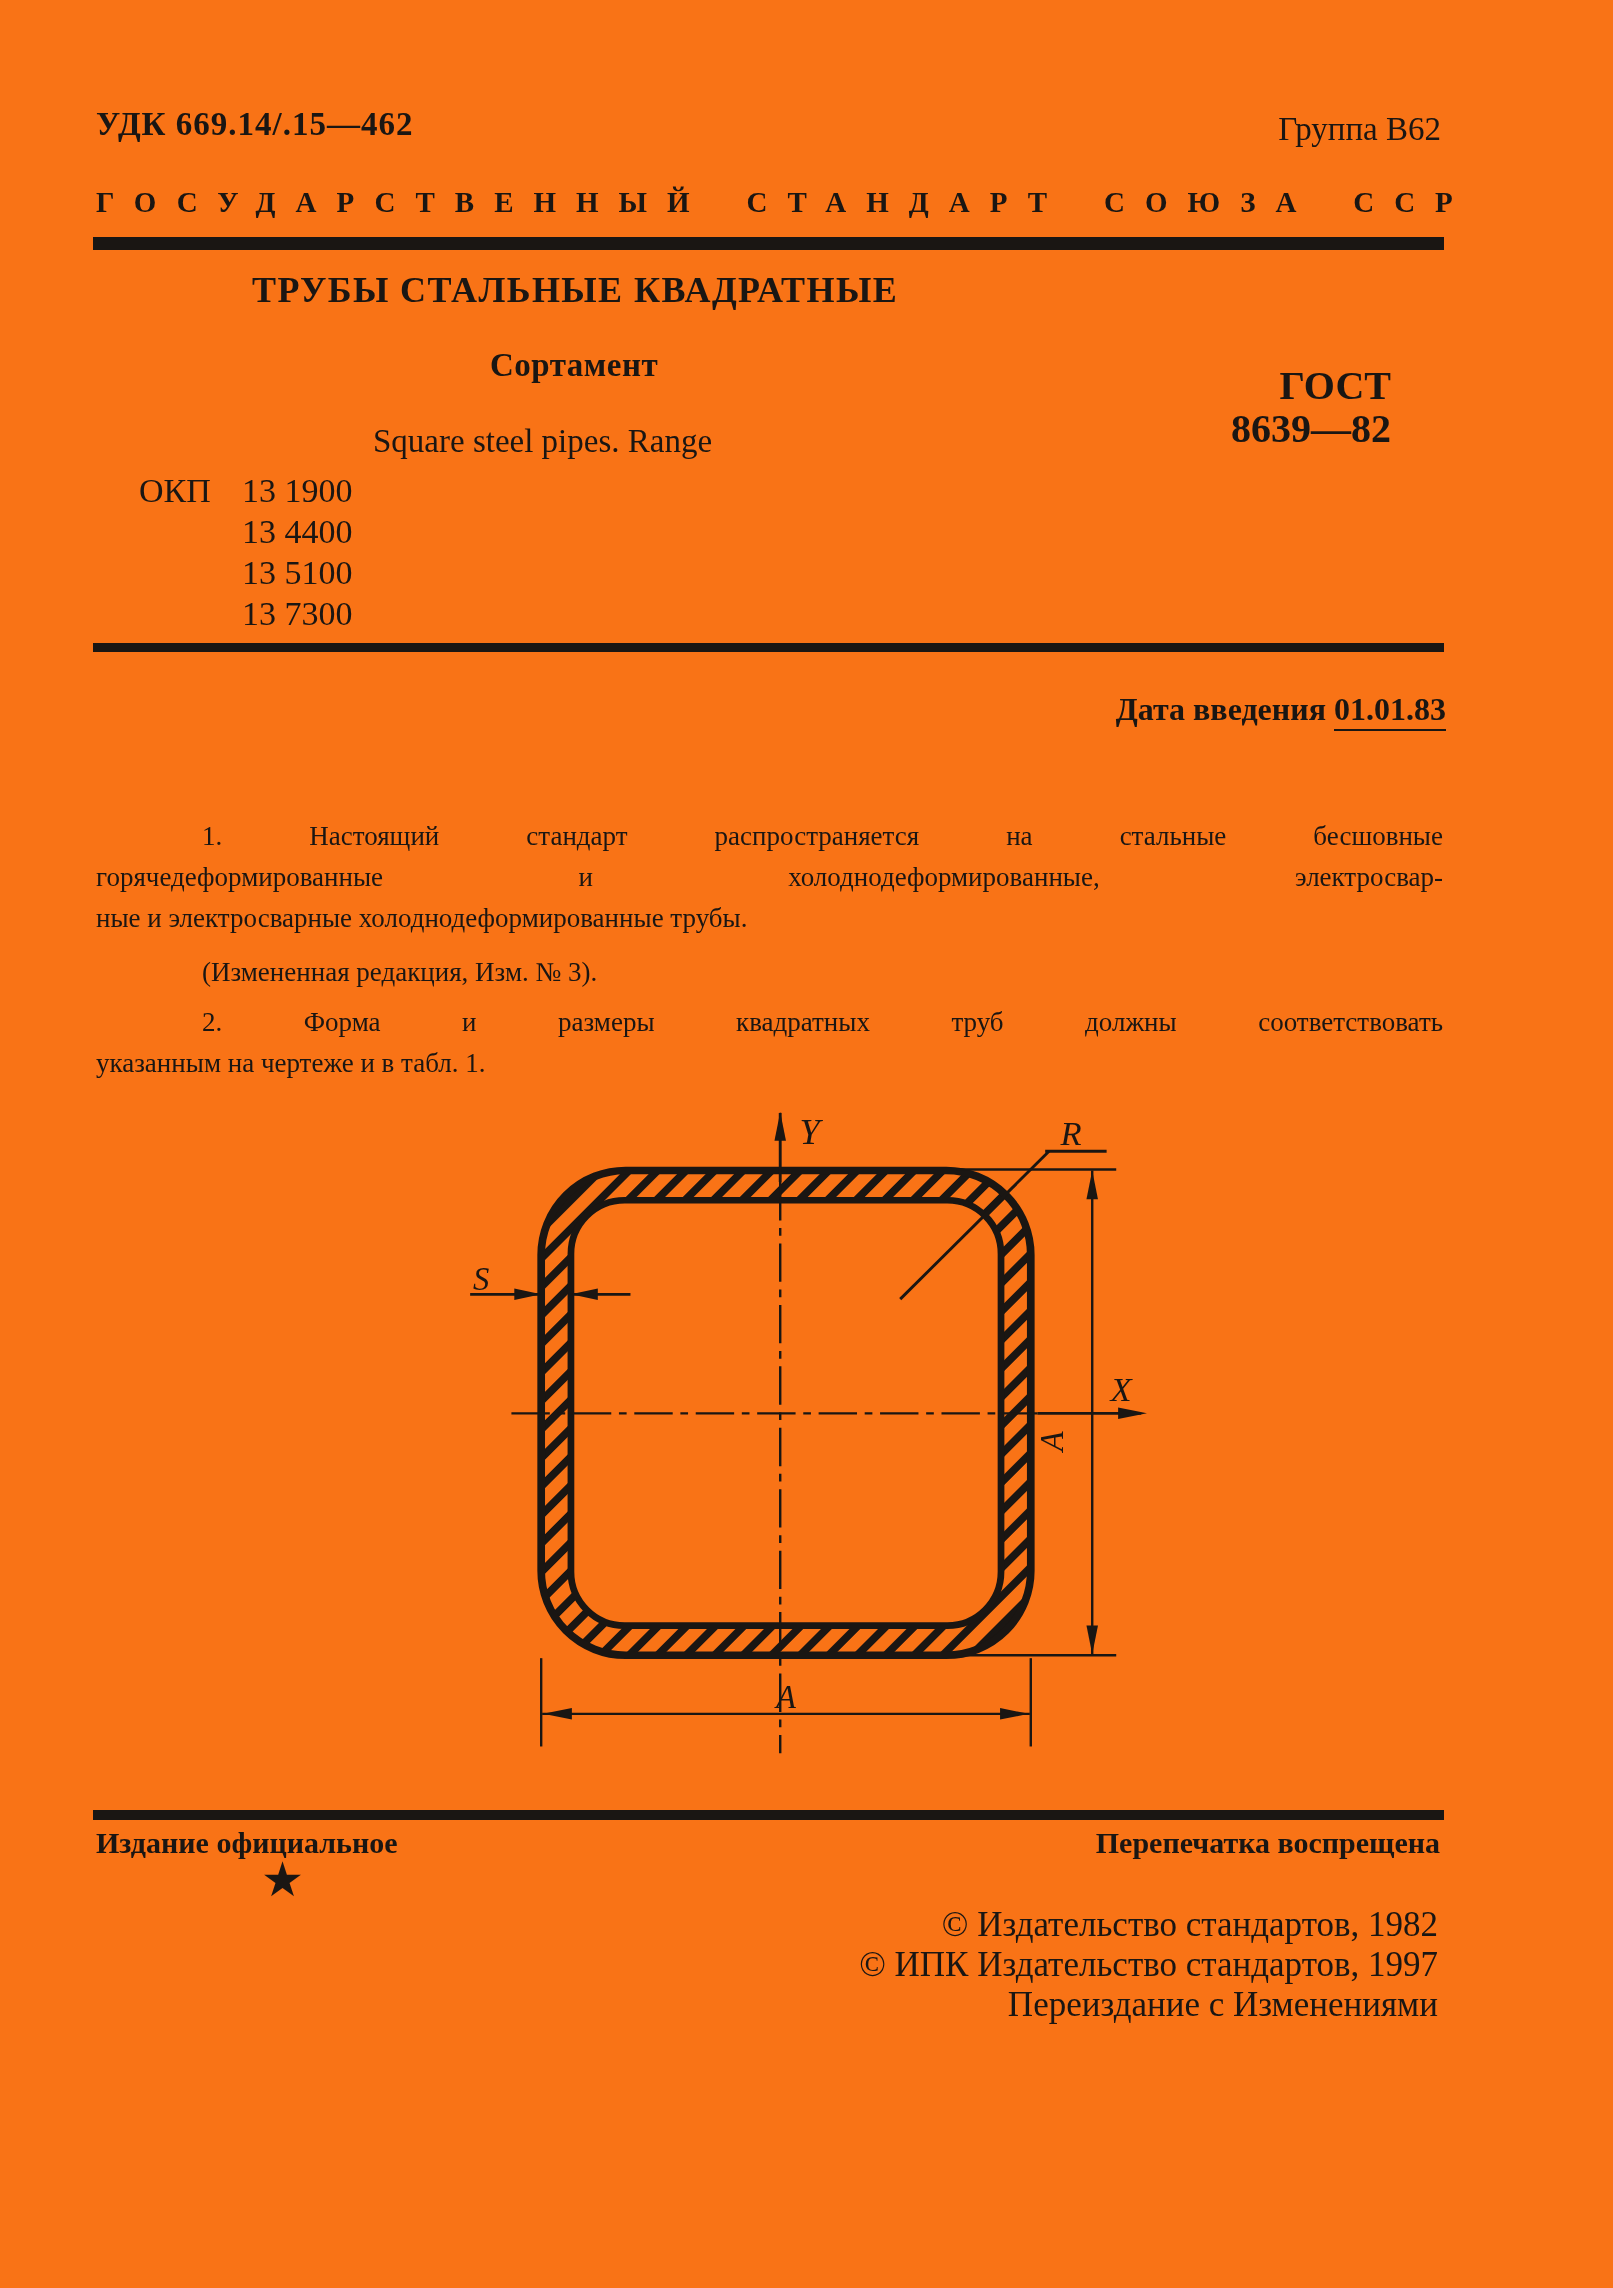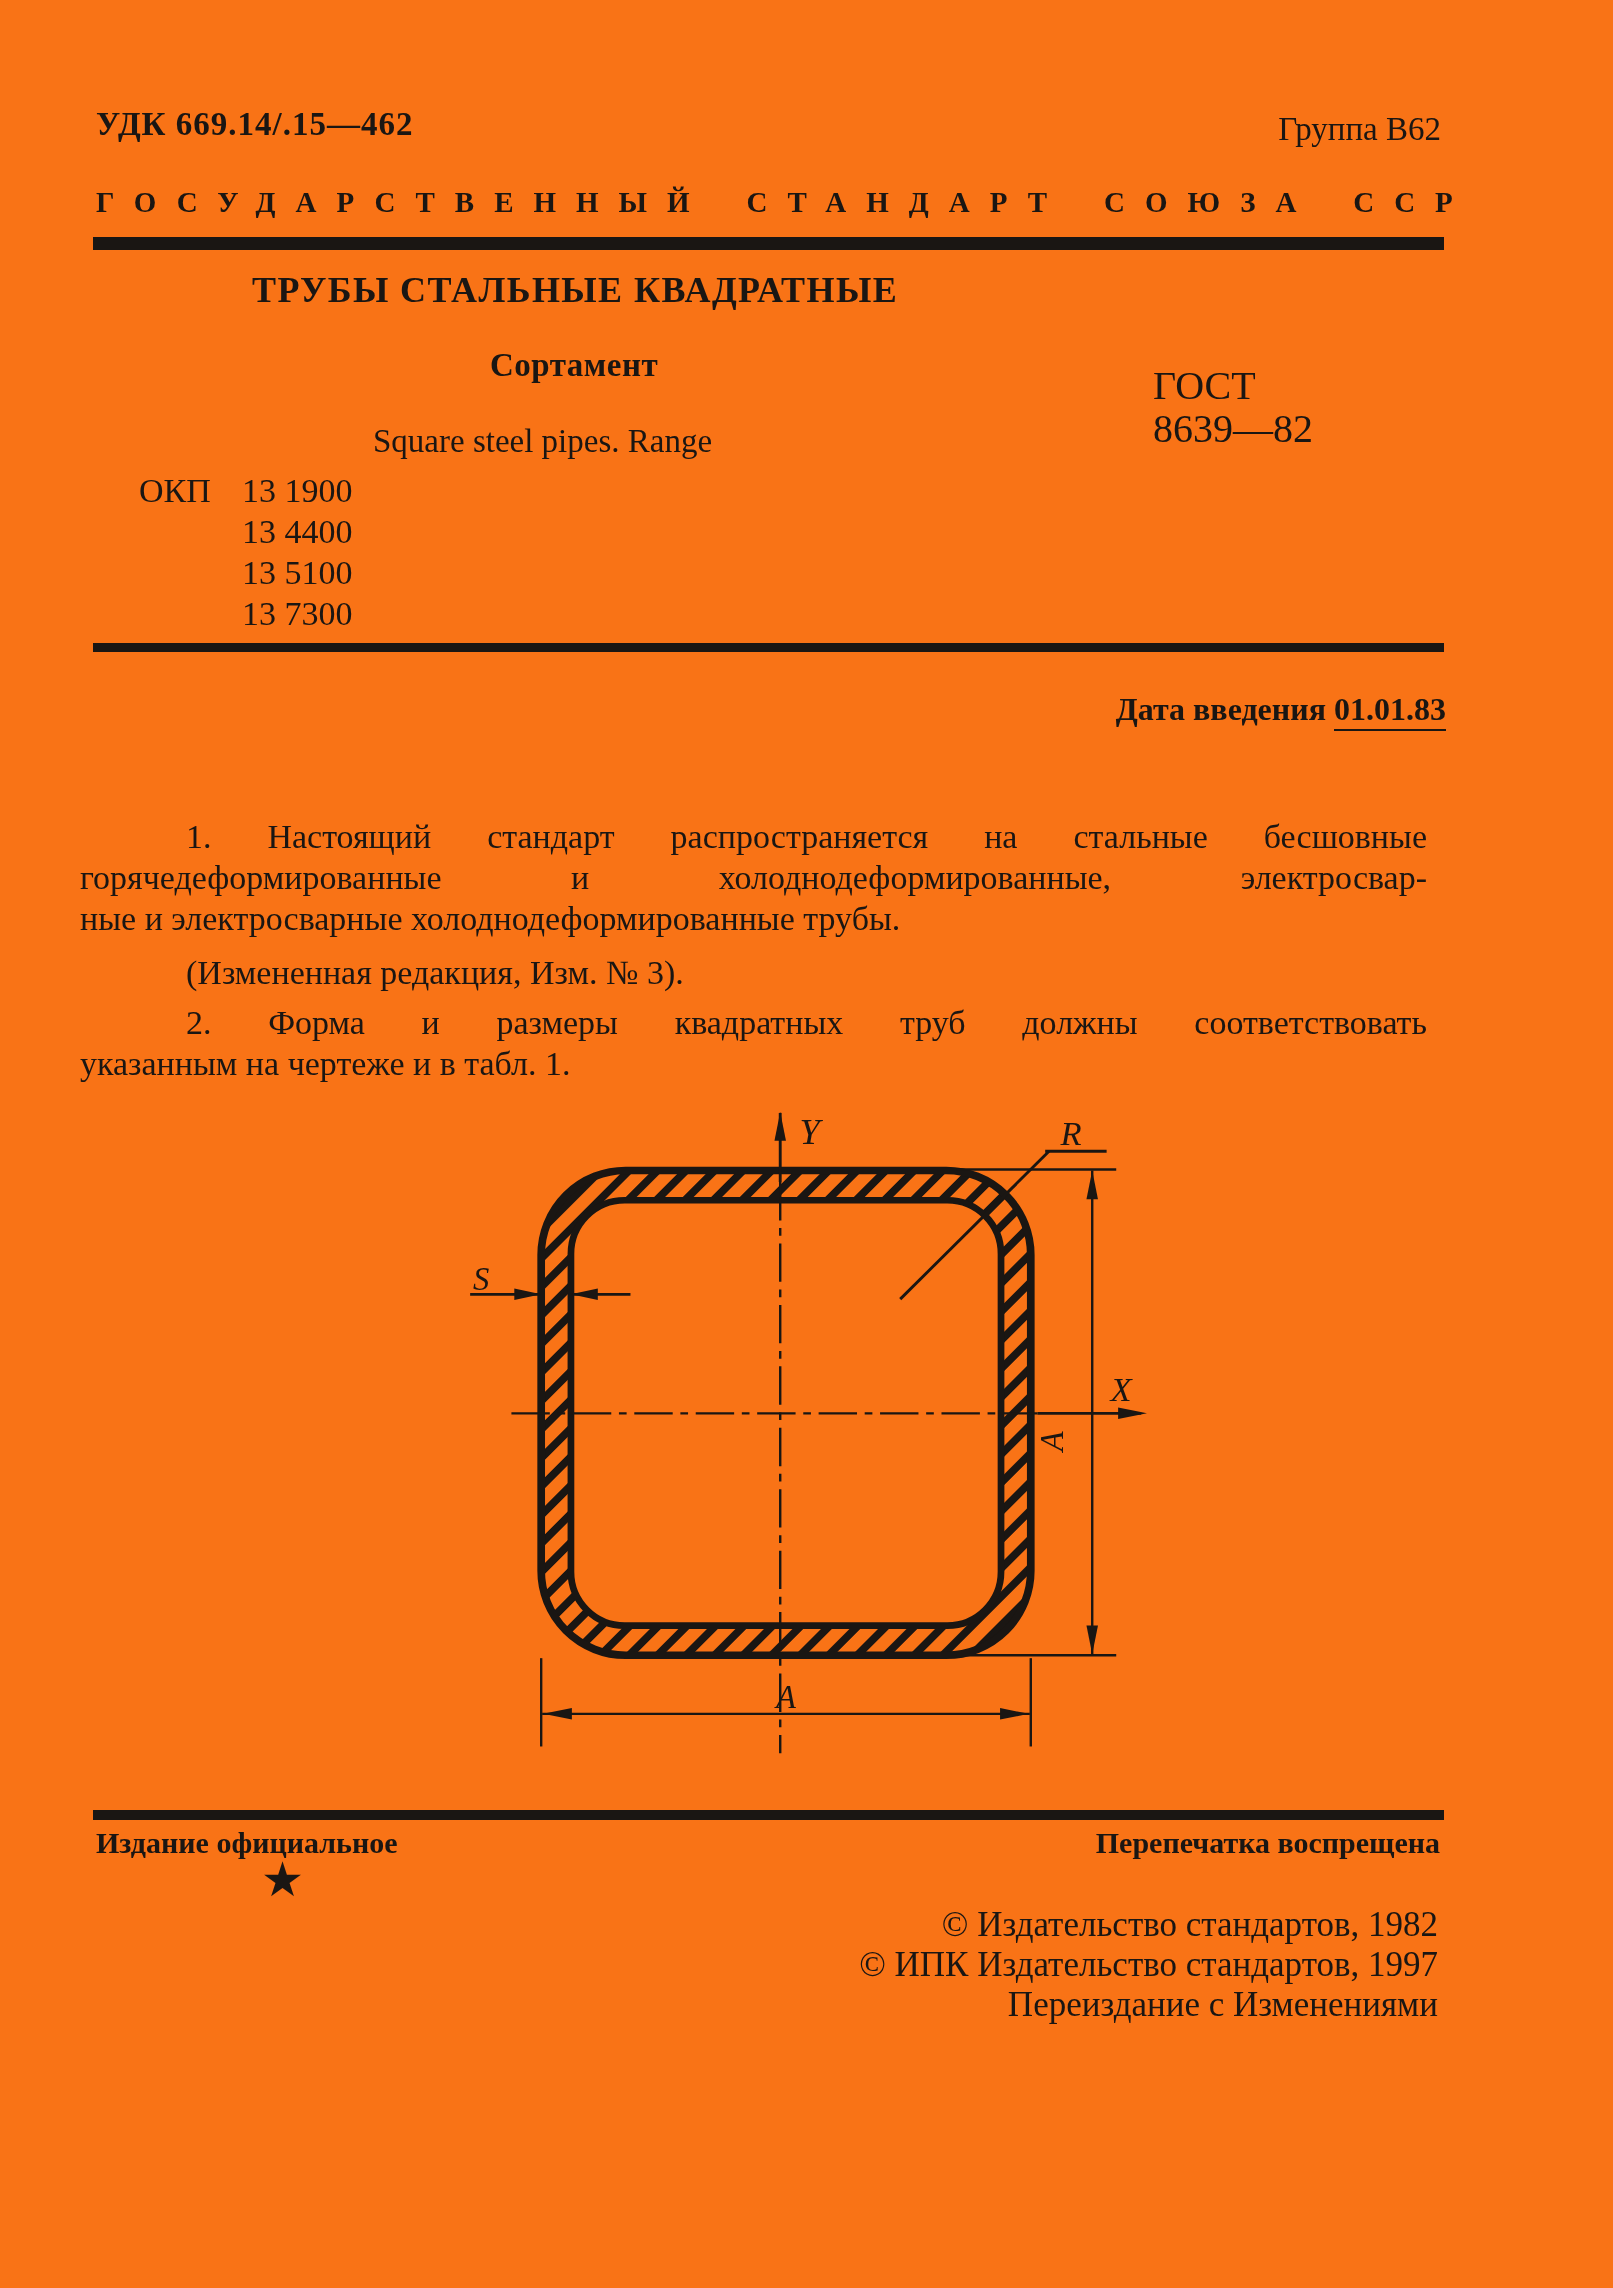--- a/index.html
+++ b/index.html
@@ -12,27 +12,27 @@
   .rule{position:absolute;background:#1a1613;}
   .jl{text-align:justify;text-align-last:justify;}
   .udk{left:96px;top:106px;font-size:33px;font-weight:bold;letter-spacing:1px;}
   .group{right:173px;top:111px;font-size:33px;font-weight:normal;}
   .orghdr{left:96px;top:186px;width:1422px;font-size:29px;font-weight:bold;
           letter-spacing:20px;word-spacing:9.6px;white-space:nowrap;}
   .rule-top{left:93px;top:237px;width:1351px;height:12.5px;}
   .doc-title{left:252px;top:269px;font-size:36px;font-weight:bold;letter-spacing:1.4px;}
   .subtitle{left:490px;top:347px;font-size:33px;font-weight:bold;letter-spacing:0.5px;text-align:right;}
   .subtitle-en{left:373px;top:423px;font-size:33px;}
-  .gost{left:1153px;top:364px;width:238px;text-align:left;font-size:40px;font-weight:normal;line-height:43px;}
+  .gost{left:1153px;top:364px;width:238px;text-align:right;font-size:40px;font-weight:bold;line-height:43px;}
   .okp{left:139px;top:470px;font-size:34px;line-height:41px;}
   .okp-label{display:inline-block;width:103px;}
   .rule-mid{left:93px;top:643px;width:1351px;height:8.6px;}
   .dateline{right:168px;top:691px;font-size:32px;font-weight:bold;}
   .date-val{border-bottom:2.9px solid #1a1613;padding-bottom:1.9px;}
-  .bodytext{left:80px;top:816px;width:1347px;font-size:34px;line-height:41px;}
+  .bodytext{left:96px;top:816px;width:1347px;font-size:27px;line-height:41px;}
   .ind{text-indent:106px;}
   .amend{margin-top:13.4px;}
   .p2{margin-top:9px;}
   .drawing{left:423px;top:1086px;}
   .rule-foot{left:93px;top:1810px;width:1351px;height:9.6px;}
   .official{left:96px;top:1826px;font-size:30px;font-weight:bold;}
   .reprint{right:174px;top:1826px;font-size:30px;font-weight:bold;}
   .star{left:261px;top:1856px;font-size:48px;line-height:48px;}
   .copyright{right:176px;top:1905px;font-size:35px;line-height:40px;text-align:right;}
   svg text{font-family:"Liberation Serif","DejaVu Serif",serif;font-style:italic;fill:#1a1613;}

